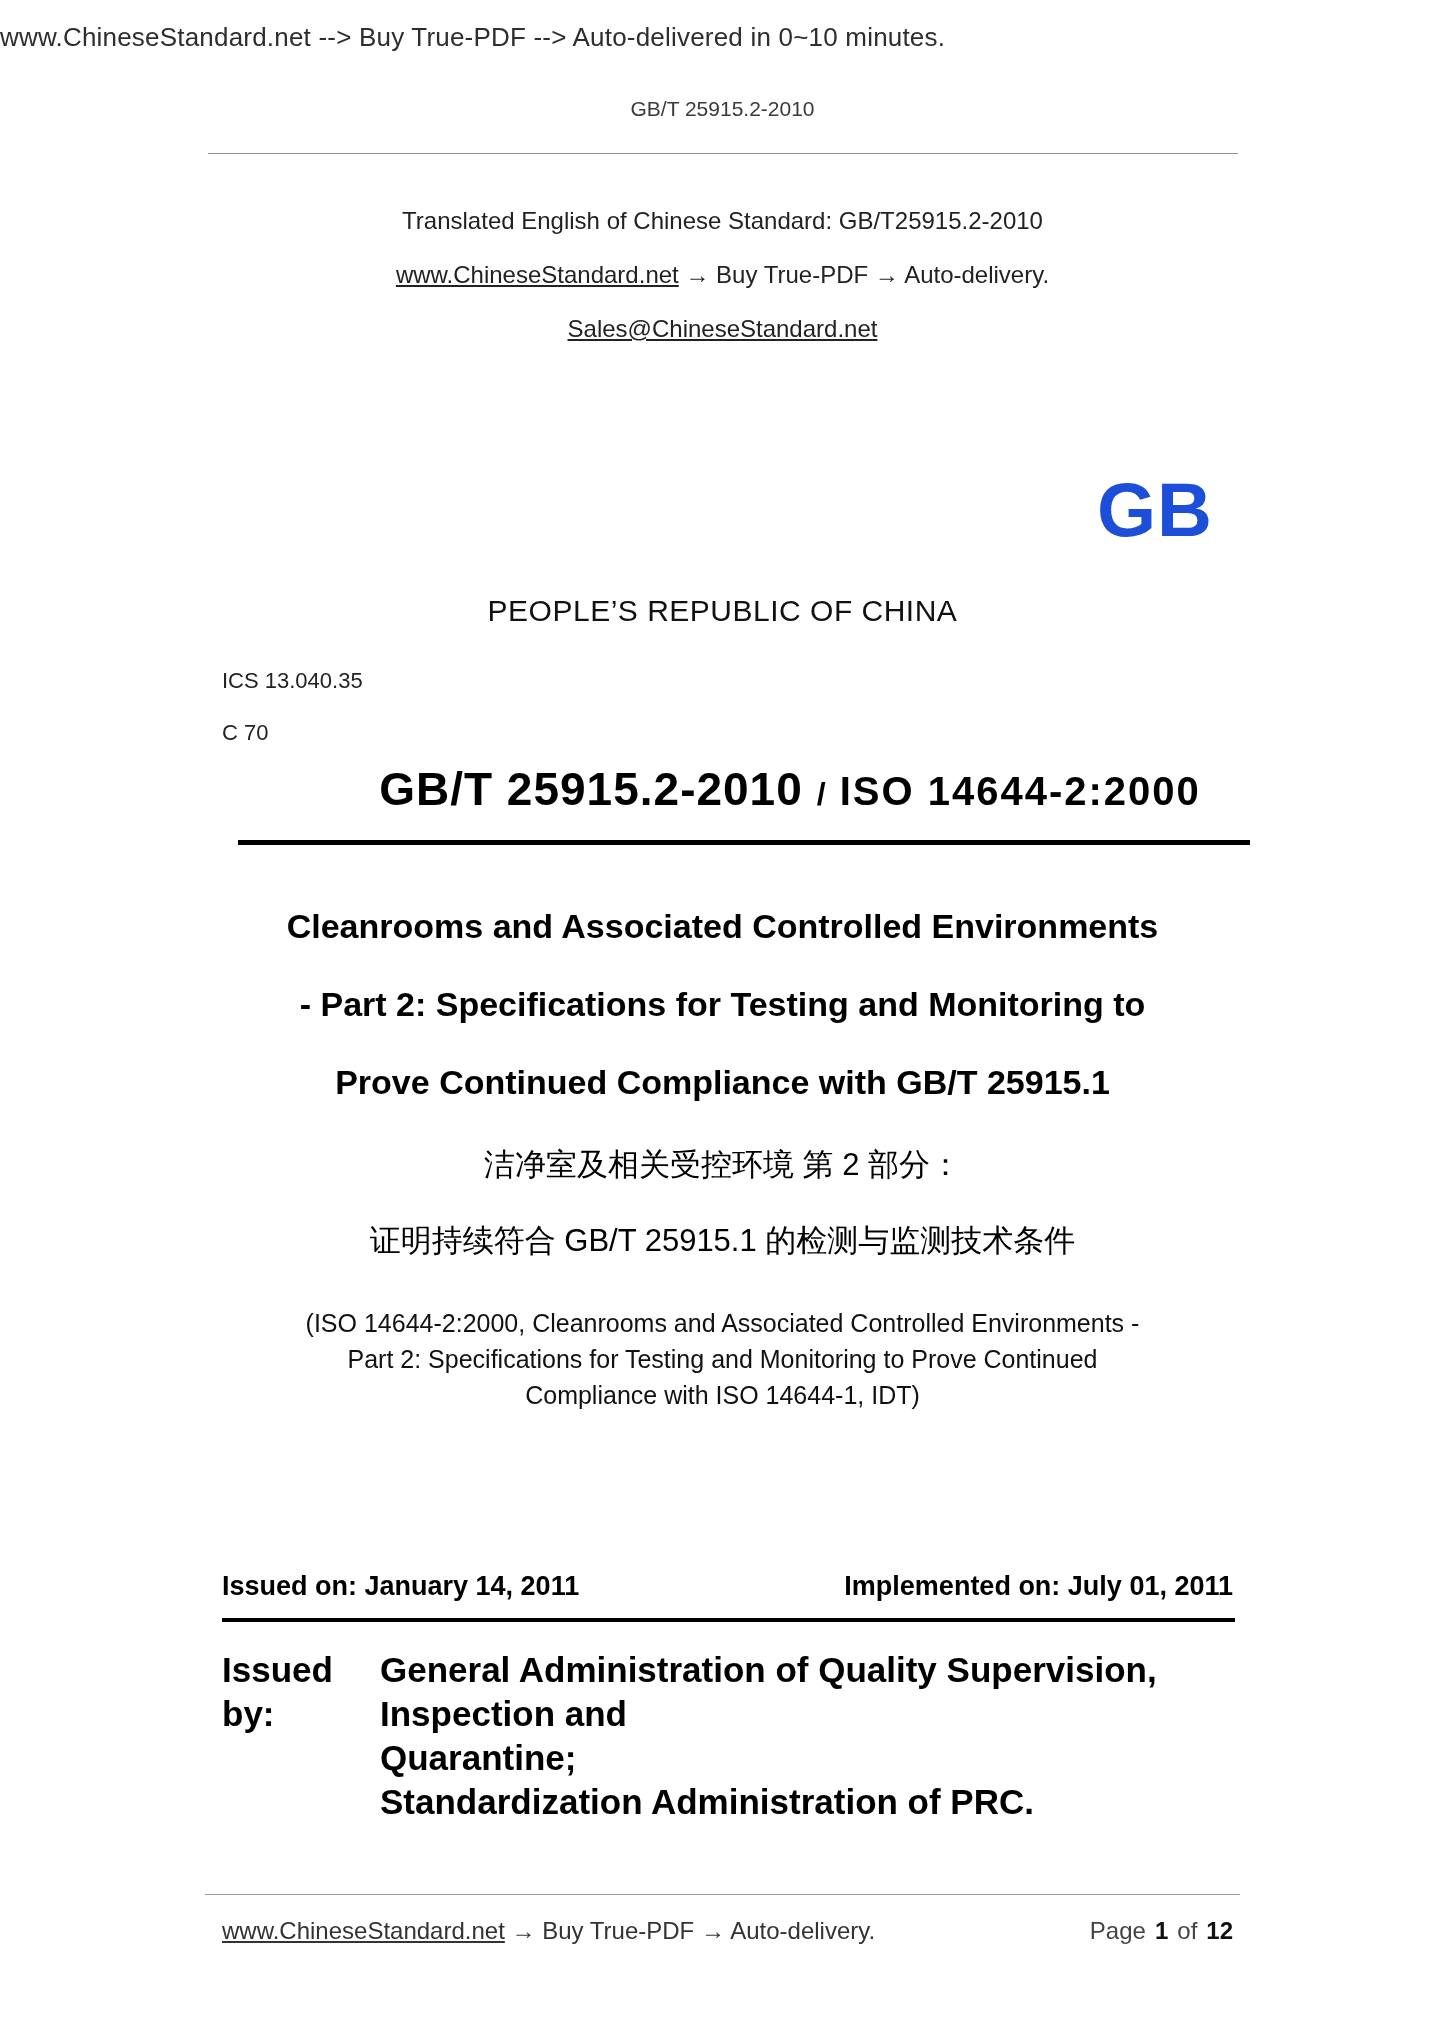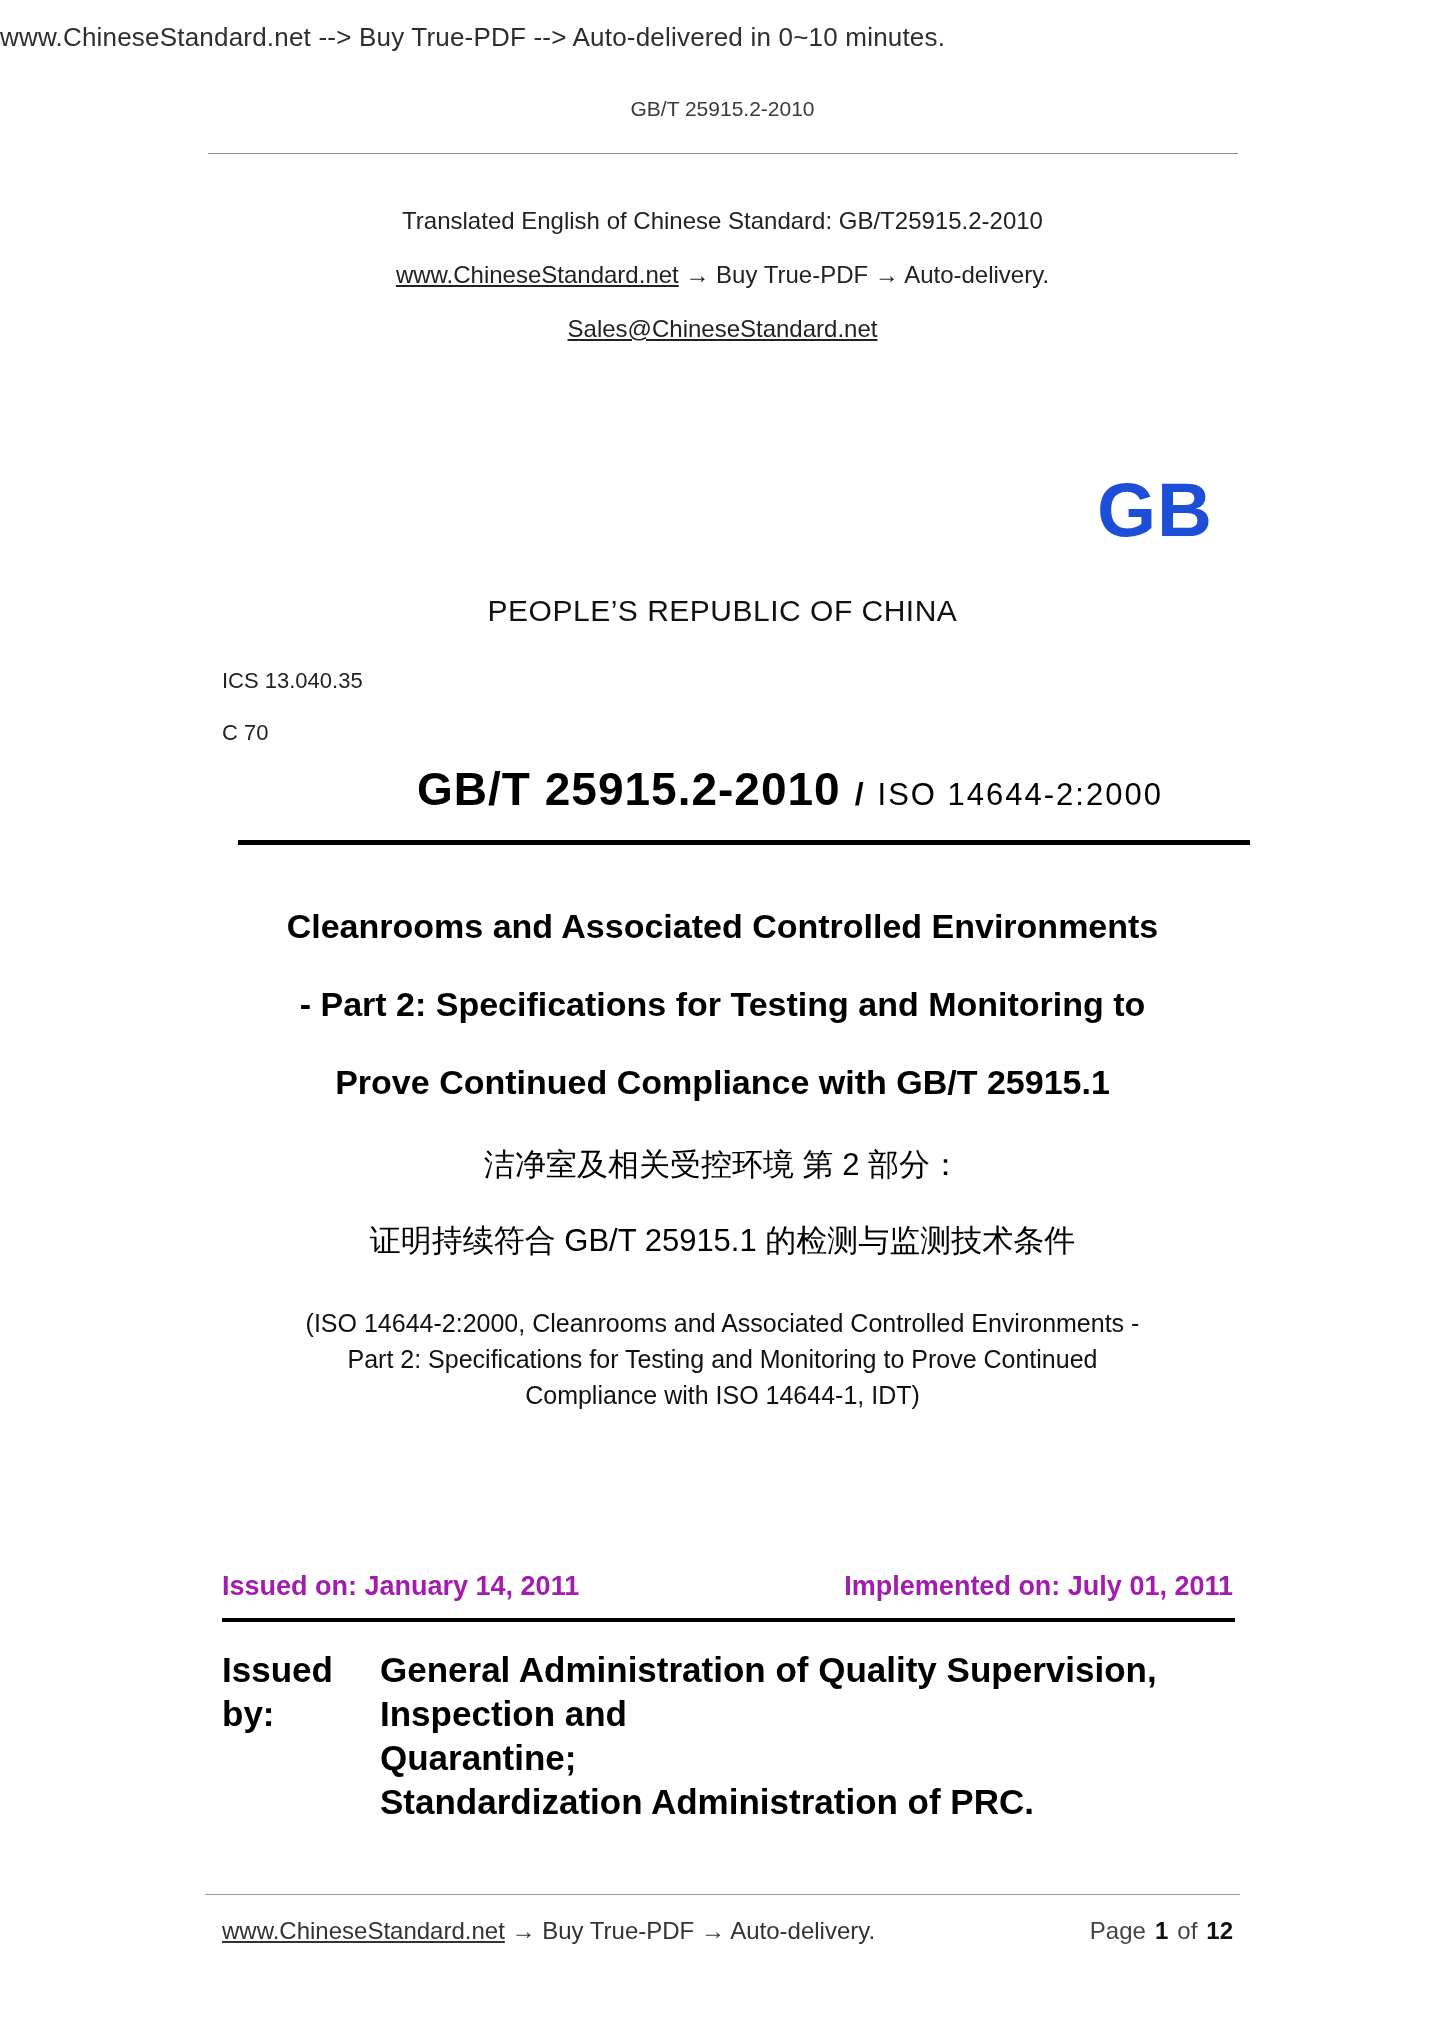--- a/index.html
+++ b/index.html
@@ -49,39 +49,39 @@
     margin-left:222px; margin-top:42px;
     font-size:22px; color:#222; line-height:1;
   }
   .ics-line2 { margin-top:30px; }
   .std-code {
     text-align:center; padding-left:135px; margin-top:18px;
     white-space:nowrap;
   }
   .code-main { font-size:46px; font-weight:bold; letter-spacing:1px; }
   .code-sep  { font-size:32px; font-weight:bold; margin:0 14px; }
-  .code-iso  { font-size:31px; font-weight:normal; letter-spacing:2px; }
+  .code-iso  { font-size:40px; font-weight:bold; letter-spacing:2px; }
   .thick-rule {
     border:none; border-top:5px solid #000;
     width:1012px; margin-left:238px; margin-top:24px;
   }
   .title-en {
     text-align:center; font-weight:bold; font-size:34px;
     margin-top:42px; line-height:78px; color:#000;
   }
   .title-zh {
     text-align:center; font-size:31px; margin-top:6px; line-height:76px; color:#000;
   }
   .iso-note {
     text-align:center; font-size:25px; margin-top:26px; line-height:36px; color:#111;
   }
   .issuance-row {
     display:flex; justify-content:space-between;
     margin:158px 212px 0 222px;
-    font-weight:bold; font-size:27px; color:#a21caf;
+    font-weight:bold; font-size:27px; color:#000000;
   }
   .thick-rule2 {
     border:none; border-top:4px solid #000;
     width:1013px; margin-left:222px; margin-top:16px;
   }
   .issued-by {
     display:flex; margin:26px 140px 0 222px;
     font-weight:bold; font-size:35px; line-height:44px; color:#000;
   }
   .issued-by-label { width:158px; flex-shrink:0; }

